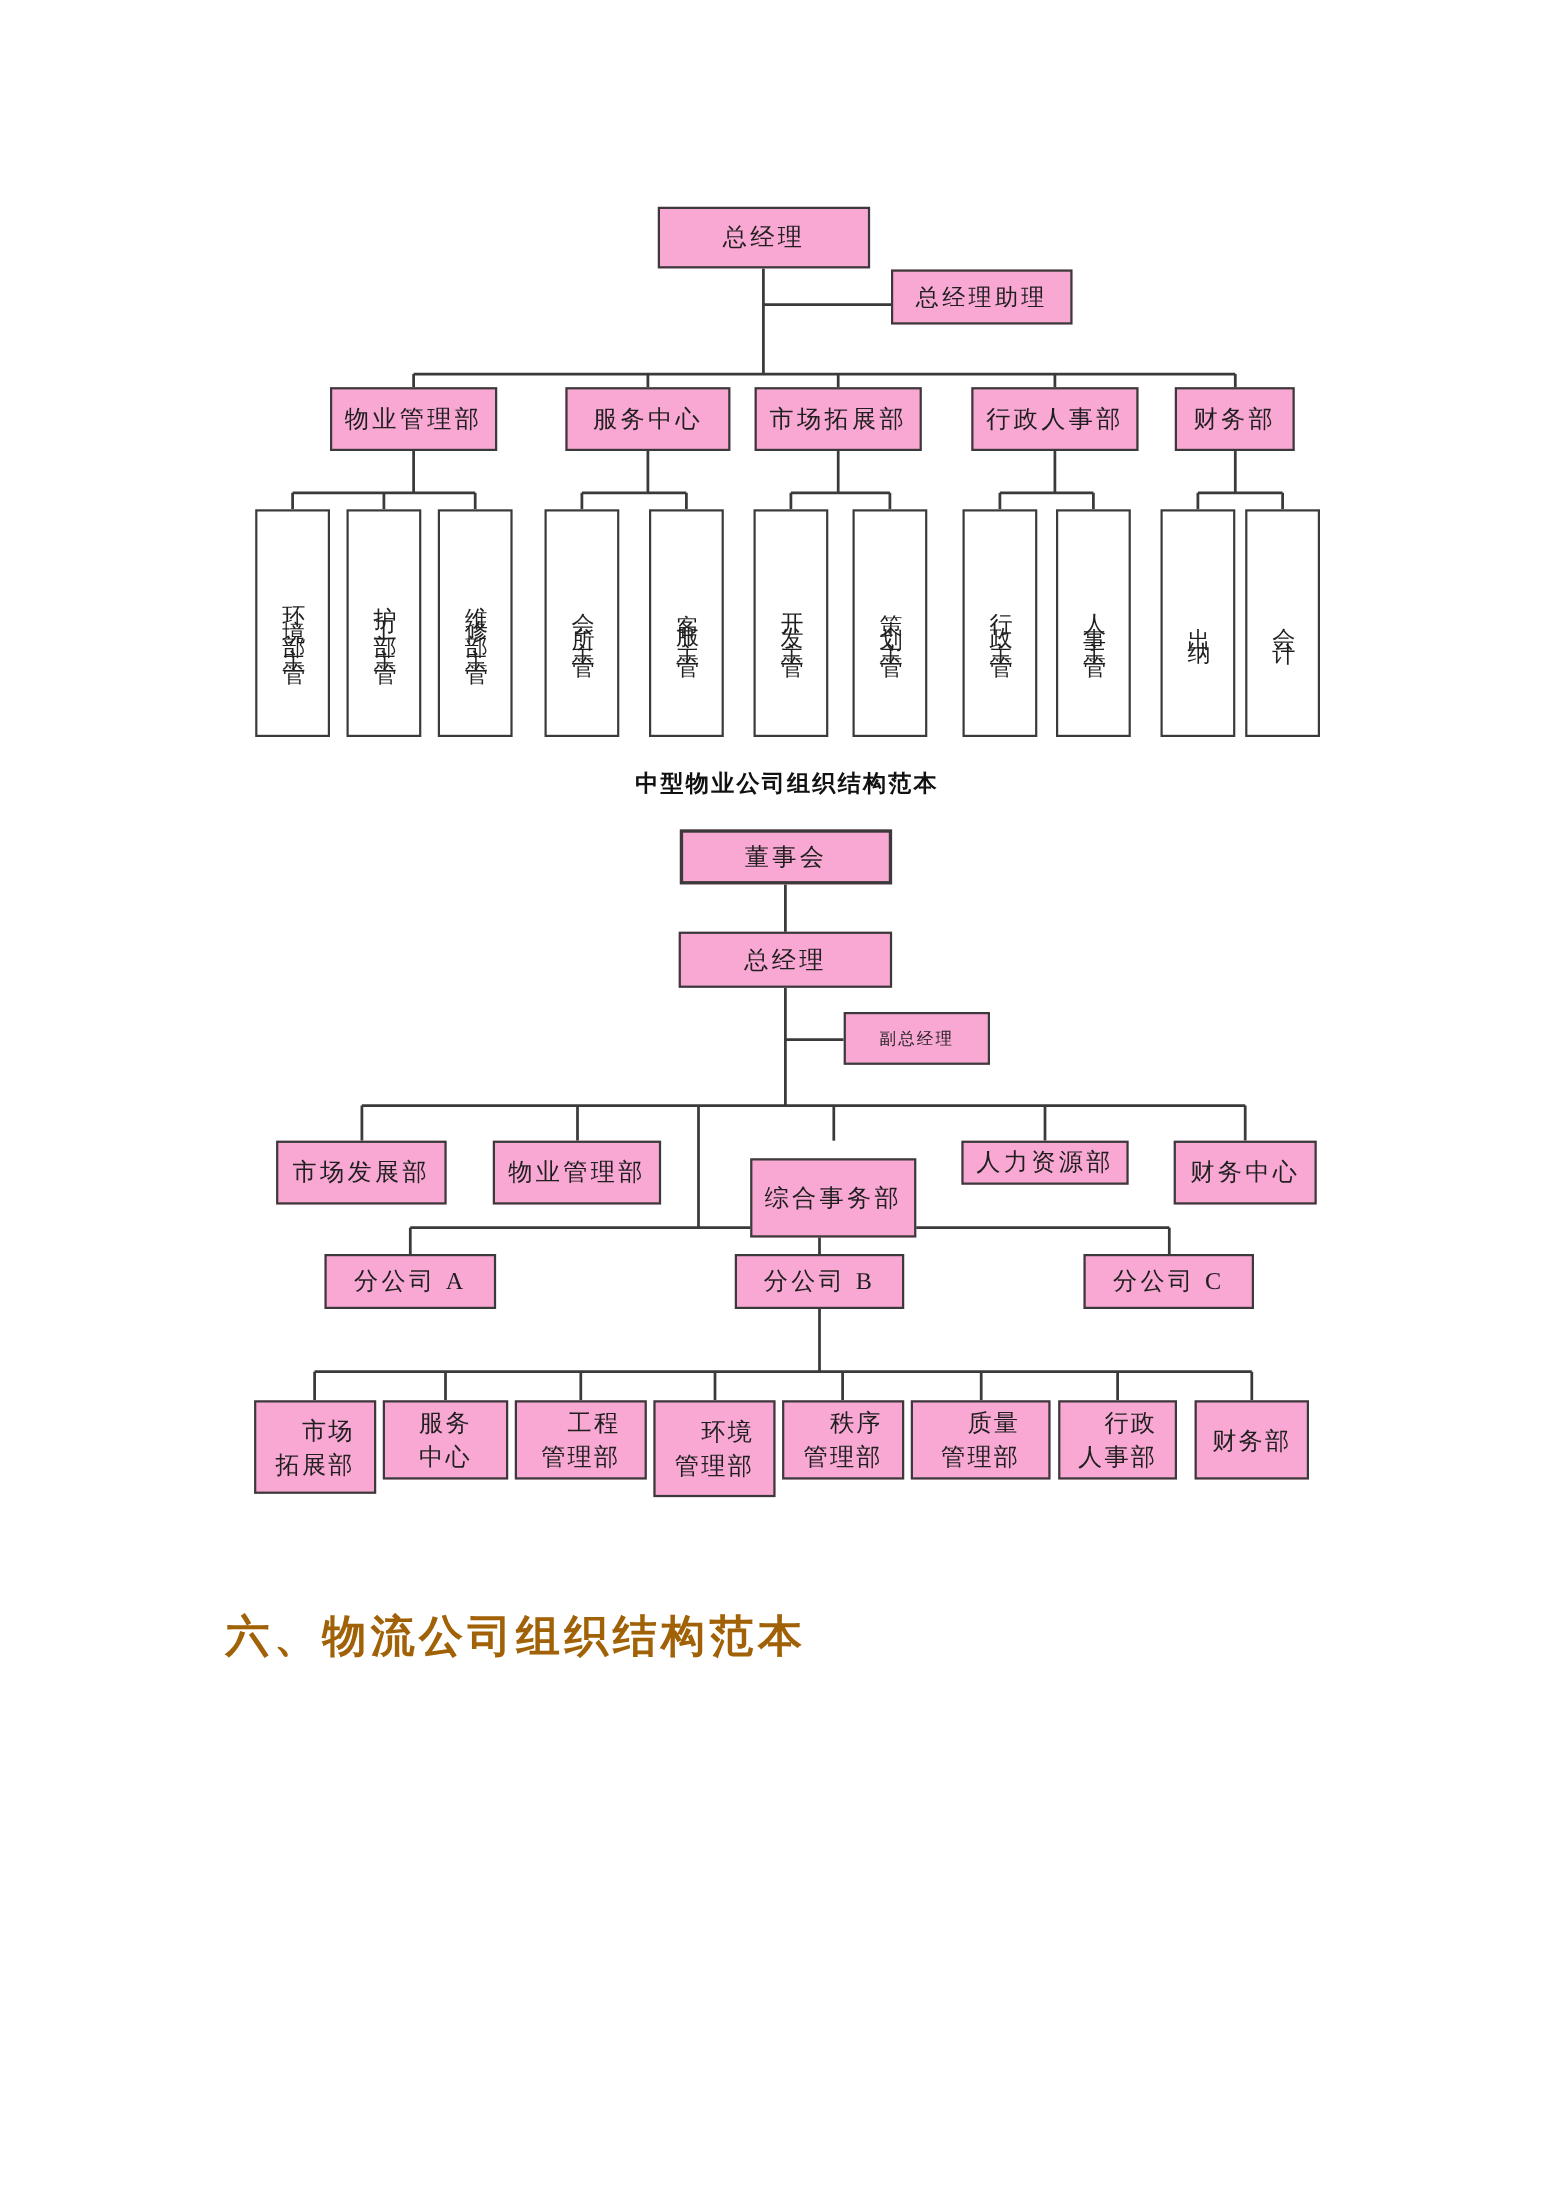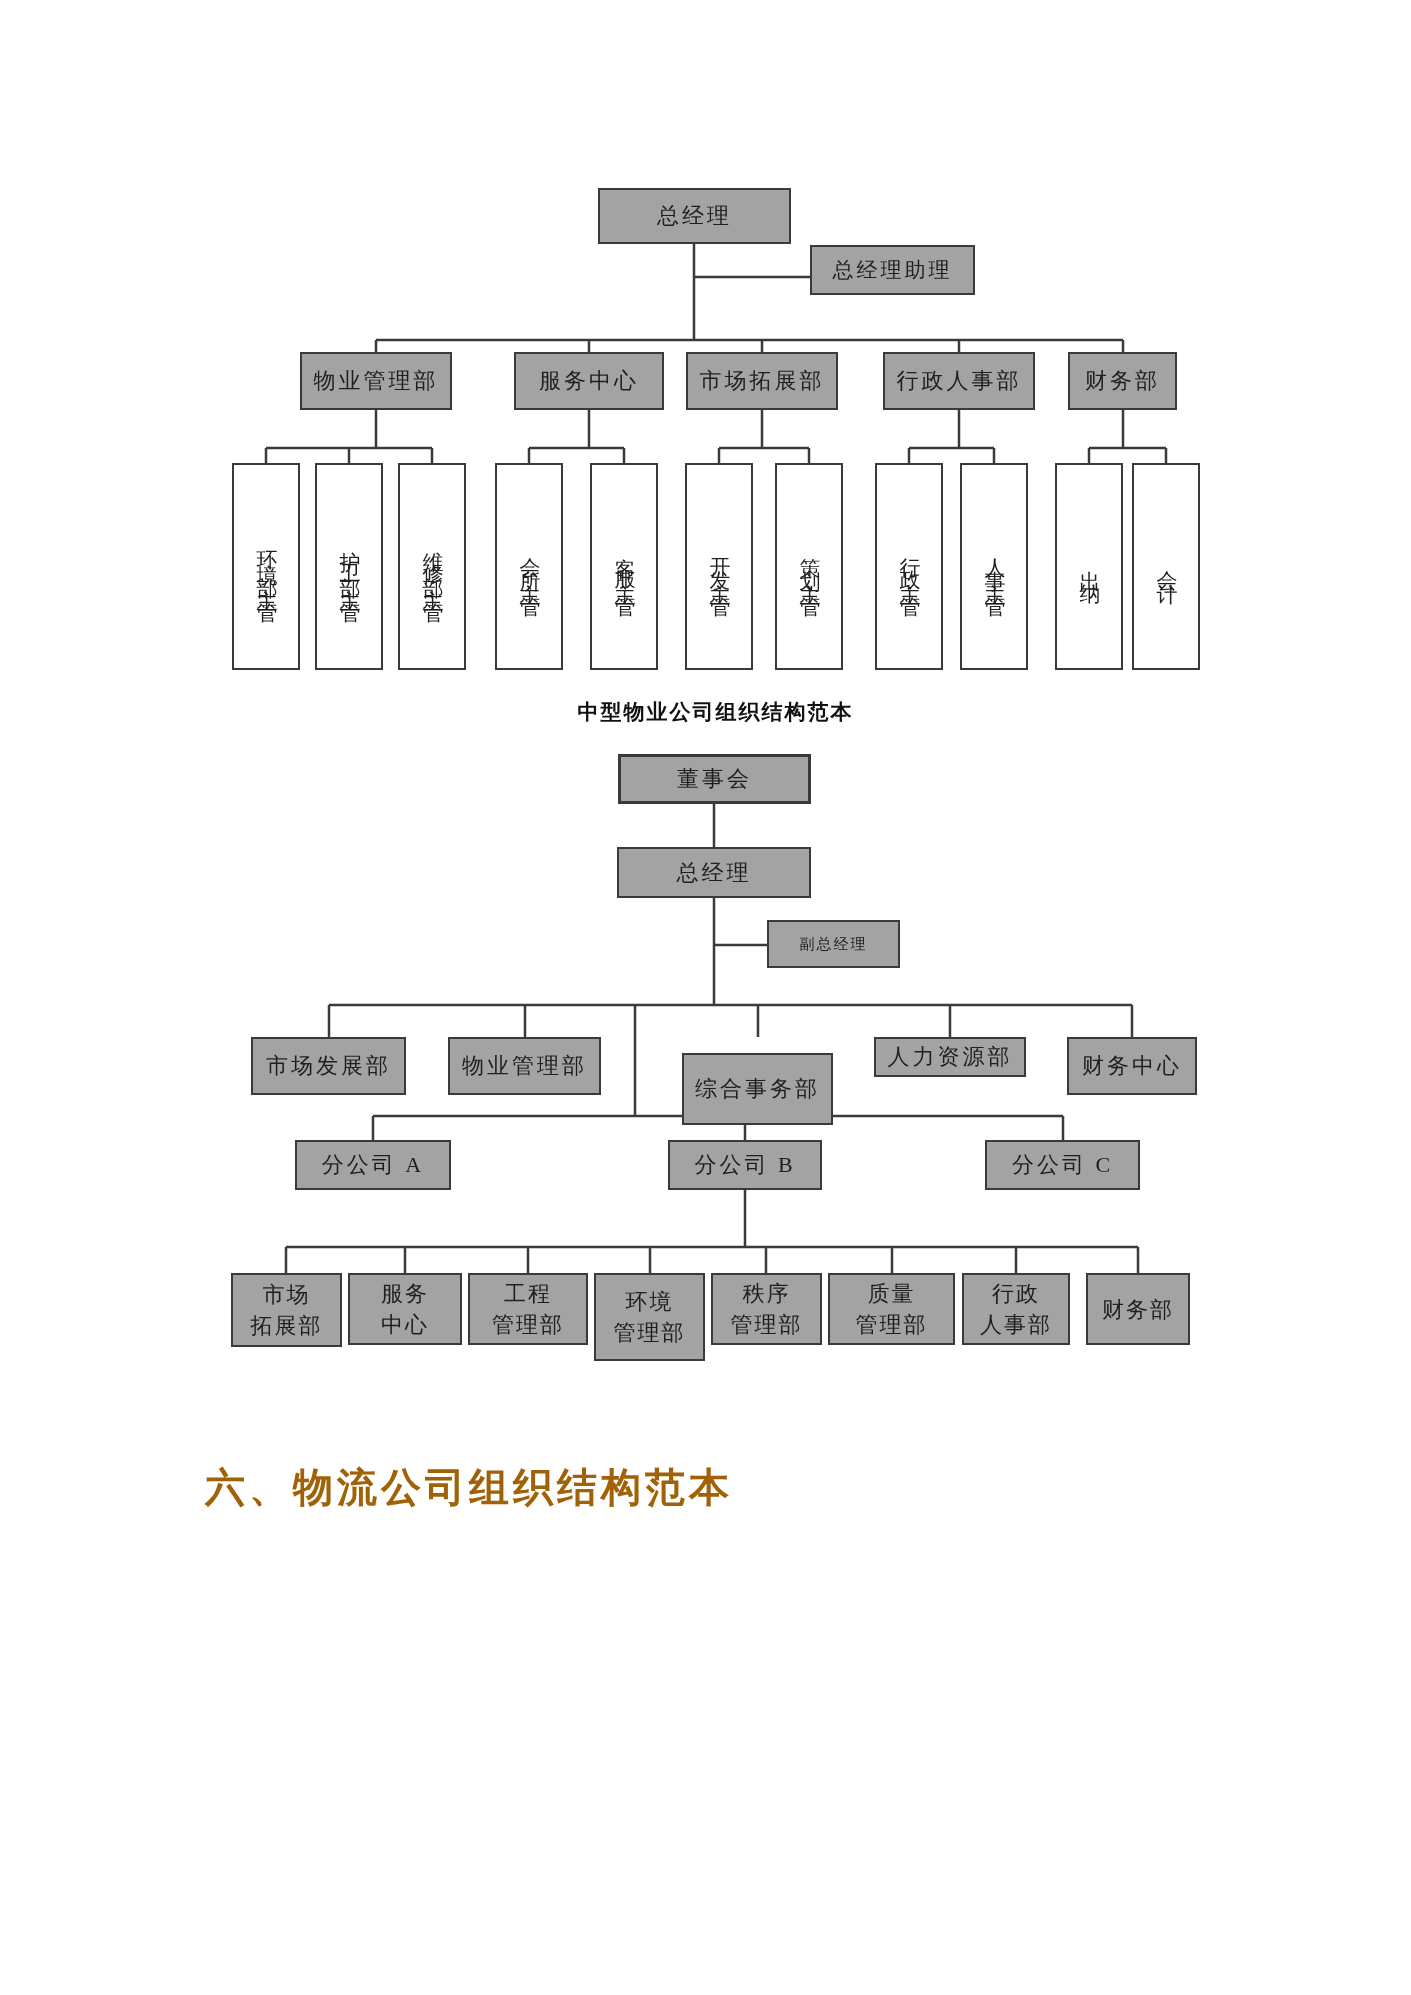--- a/index.html
+++ b/index.html
@@ -9,24 +9,24 @@
     margin:0 auto;
     background:#ffffff;
     overflow:hidden;
     font-family:"Liberation Serif","DejaVu Serif",serif;
     color:#1f1f1f;
   }
   .lines{position:absolute;left:0;top:0;}
   .node{
     position:absolute;
     border:2px solid #3a3a3a;
-    background:#a3a3a3;
+    background:#f9a8d4;
     display:flex;align-items:center;justify-content:center;
     font-size:22px;letter-spacing:3px;
-    text-align:center;
+    text-align:right;
     box-sizing:border-box;
     white-space:nowrap;
   }
   .node.bold-border{border-width:3px;}
   .vnode{
     position:absolute;
     border:2px solid #3a3a3a;
     background:#ffffff;
     box-sizing:border-box;
     writing-mode:vertical-rl;
@@ -162,21 +162,21 @@
   <div class="node" style="left:251px;top:1037px;width:155px;height:58px">市场发展部</div>
   <div class="node" style="left:448px;top:1037px;width:153px;height:58px">物业管理部</div>
   <div class="node" style="left:682px;top:1053px;width:151px;height:72px">综合事务部</div>
   <div class="node" style="left:874px;top:1037px;width:152px;height:40px">人力资源部</div>
   <div class="node" style="left:1067px;top:1037px;width:130px;height:58px">财务中心</div>
 
   <div class="node" style="left:295px;top:1140px;width:156px;height:50px">分公司 A</div>
   <div class="node" style="left:668px;top:1140px;width:154px;height:50px">分公司 B</div>
   <div class="node" style="left:985px;top:1140px;width:155px;height:50px">分公司 C</div>
 
-  <div class="node wrapnode" style="left:231px;top:1273px;width:111px;height:74px">市场
+  <div class="node wrapnode" style="left:231px;top:1273px;width:111px;height:85px">市场
 拓展部</div>
   <div class="node wrapnode" style="left:348px;top:1273px;width:114px;height:72px">服务
 中心</div>
   <div class="node wrapnode" style="left:468px;top:1273px;width:120px;height:72px">工程
 管理部</div>
   <div class="node wrapnode" style="left:594px;top:1273px;width:111px;height:88px">环境
 管理部</div>
   <div class="node wrapnode" style="left:711px;top:1273px;width:111px;height:72px">秩序
 管理部</div>
   <div class="node wrapnode" style="left:828px;top:1273px;width:127px;height:72px">质量

